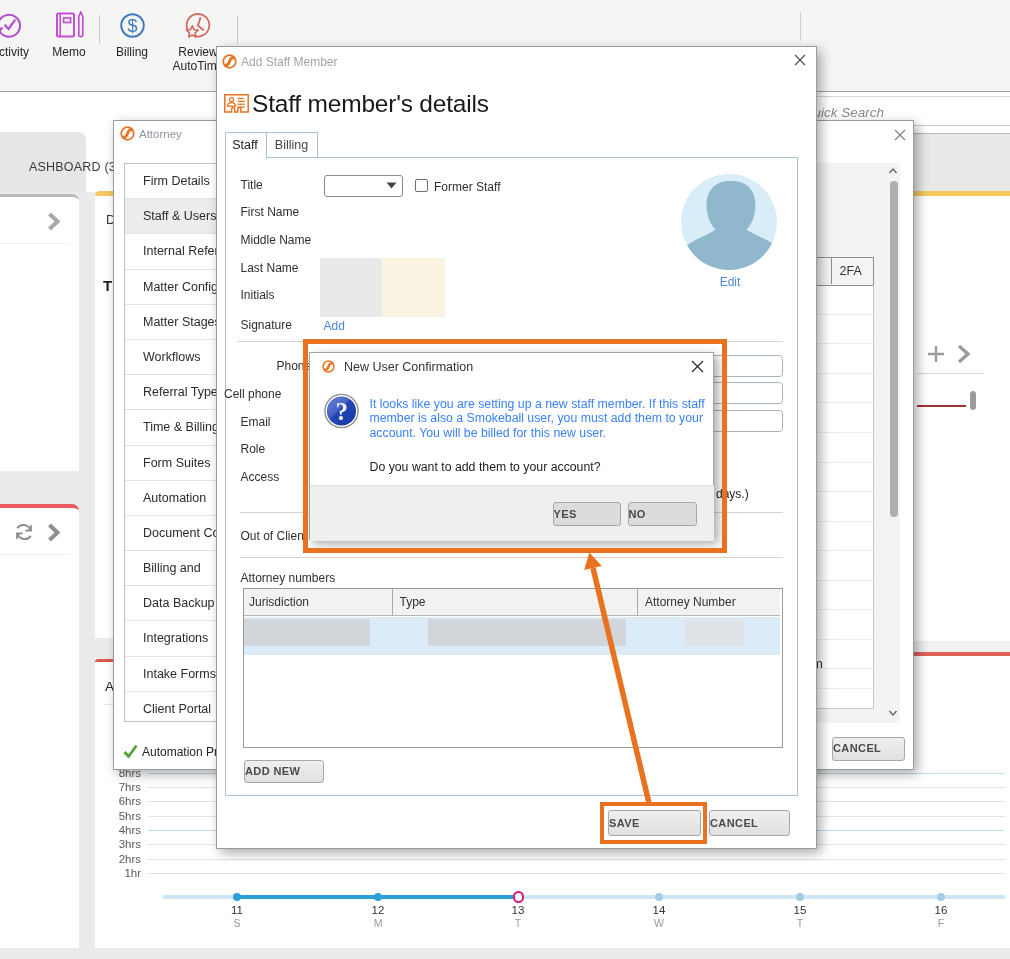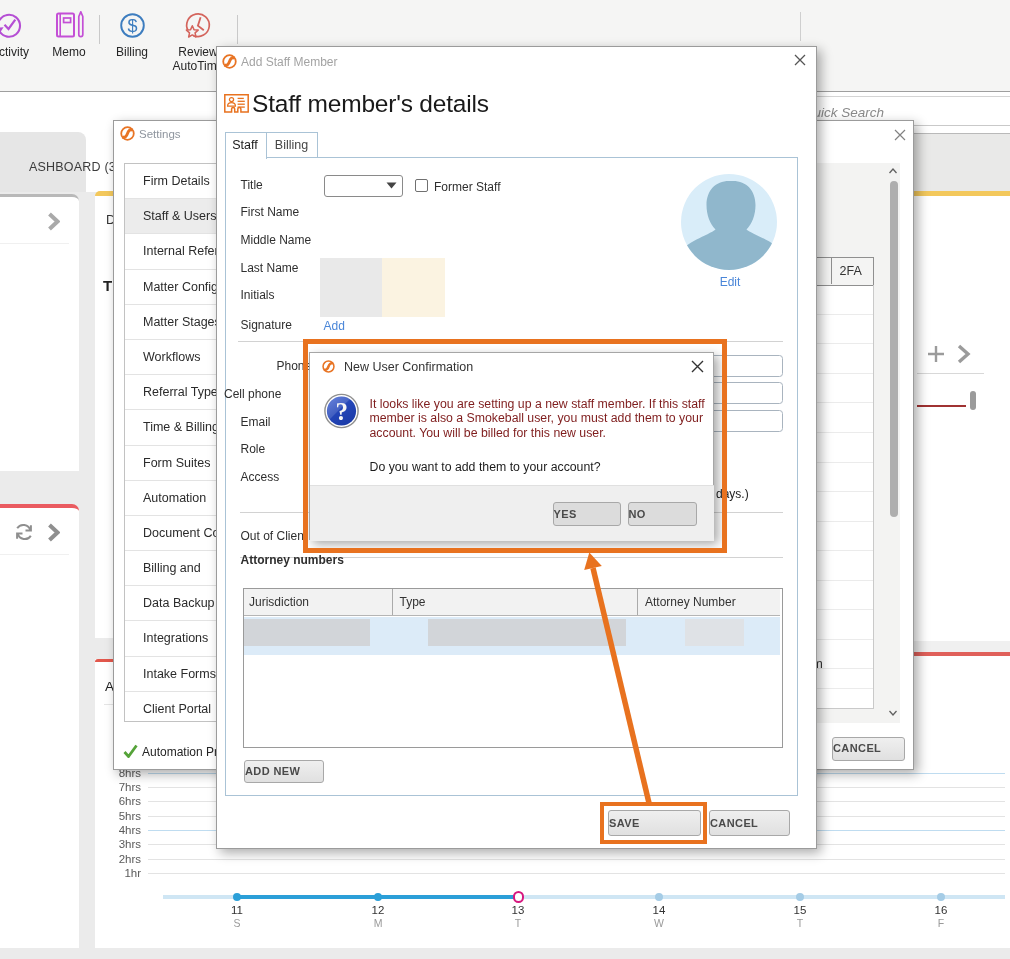--- a/index.html
+++ b/index.html
@@ -157,21 +157,21 @@
     <div class="ab dday" style="left:921px;">F</div>
   </div>
 </div>
 
 <div id="settings" class="ab" style="left:0;top:0;">
   <div class="ab" style="left:113px;top:120px;width:799px;height:648px;background:#fff;border:1px solid #9b9b9b;box-shadow:4px 4px 11px rgba(0,0,0,0.33);"></div>
   <svg class="ab" style="left:119.5px;top:126px;" width="15" height="15" viewBox="0 0 16 16">
     <circle cx="8" cy="8" r="6.7" fill="none" stroke="#e87424" stroke-width="1.9"></circle>
     <path d="M 2.6 11.6 C 5.4 12.9 7.1 10.6 8 8 C 8.9 5.4 10.6 3.1 13.4 4.4" fill="none" stroke="#e87424" stroke-width="3.1"></path>
   </svg>
-  <div class="ab" style="left:139px;top:128px;font-size:11.5px;color:#8e959e;">Settings</div>
+  <div class="ab" style="left:139px;top:128px;font-size:11.5px;color:#8e959e;">Attorney</div>
   <svg class="ab" style="left:894px;top:129px;" width="12" height="12" viewBox="0 0 12 12">
       <path d="M 1 1 L 11 11 M 11 1 L 1 11" stroke="#828282" stroke-width="1.2"></path>
     </svg>
 
   <div class="ab" style="left:124px;top:163px;width:92px;height:556.5px;border:1px solid #c2c2c2;border-right:none;overflow:hidden;">
     <div class="sbi">Firm Details</div>
     <div class="sbi" style="background:#ececec;">Staff &amp; Users</div>
     <div class="sbi">Internal Referrals</div>
     <div class="sbi">Matter Configs</div>
     <div class="sbi">Matter Stages</div>
@@ -298,21 +298,21 @@
           <circle cx="48" cy="48" r="48"></circle>
         </clipPath>
       </defs>
     <circle cx="48" cy="48" r="48" fill="#d9edf9"></circle>
     <g clip-path="url(#avc)" fill="#90b7cc">
       <path d="M 48 7 c -13.5 0 -22.5 9.5 -22.5 24 c 0 10 3.5 19 9 24.5 c -3 2.5 -12 6.5 -19 10 c -9 4.5 -14.5 9.5 -16.5 14.5 l -2 18 h 106 l -2 -18 c -2 -5 -7.5 -10 -16.5 -14.5 c -7 -3.5 -16 -7.5 -19 -10 c 5.5 -5.5 9 -14.5 9 -24.5 c 0 -14.5 -9 -24 -22.5 -24 z"></path>
     </g>
   </svg>
   <div class="ab link" style="left:706px;top:274.5px;width:48px;text-align:center;">Edit</div>
 
-  <div class="ab lbl" style="left:240.5px;top:553px;font-weight:bold;">Attorney numbers</div>
+  <div class="ab lbl" style="left:240.5px;top:571px;">Attorney numbers</div>
   <div class="ab" style="left:242.5px;top:587.5px;width:538px;height:158px;background:#fff;border:1px solid #9a9a9a;"></div>
   <div class="ab" style="left:243.5px;top:588.5px;width:536px;height:26px;background:#f2f2f2;"></div>
   <div class="ab" style="left:243.5px;top:614.5px;width:536px;height:1px;background:#b5b5b5;"></div>
   <div class="ab" style="left:391.5px;top:588.5px;width:1px;height:26px;background:#aaa;"></div>
   <div class="ab" style="left:637px;top:588.5px;width:1px;height:26px;background:#aaa;"></div>
   <div class="ab lbl" style="left:249px;top:594.5px;color:#333;">Jurisdiction</div>
   <div class="ab lbl" style="left:399.5px;top:594.5px;color:#333;">Type</div>
   <div class="ab lbl" style="left:645px;top:594.5px;color:#333;">Attorney Number</div>
   <div class="ab" style="left:243.5px;top:616.5px;width:536px;height:38px;background:#dcebf8;"></div>
   <div class="ab" style="left:243.5px;top:618.5px;width:126px;height:27px;background:#d2d5d9;"></div>
@@ -341,21 +341,21 @@
         <stop offset="0" stop-color="#5070d8"></stop>
           <stop offset="0.5" stop-color="#2446b8"></stop>
           <stop offset="1" stop-color="#1a3aa8"></stop>
       </linearGradient>
     </defs>
     <circle cx="17.5" cy="18" r="16.6" fill="#fff" stroke="#8f8f8f" stroke-width="1.4"></circle>
     <circle cx="17.5" cy="18" r="14.6" fill="url(#qg)"></circle>
     <path d="M 4 23 A 14.6 14.6 0 0 1 26 6 L 5 27 A 14.6 14.6 0 0 1 4 23 z" fill="#ffffff" opacity="0.15"></path>
     <text x="17.8" y="26.5" text-anchor="middle" font-size="25" font-weight="bold" fill="#f5f5f5" font-family="Liberation Serif">?</text>
   </svg>
-  <div class="ab" style="left:369.5px;top:396.5px;font-size:12.3px;line-height:14.65px;letter-spacing:0px;color:#7f1d1d;white-space:nowrap;">It looks like you are setting up a new staff member. If this staff<br>member is also a Smokeball user, you must add them to your<br>account. You will be billed for this new user.</div>
+  <div class="ab" style="left:369.5px;top:396.5px;font-size:12.3px;line-height:14.65px;letter-spacing:0px;color:#3b82f6;white-space:nowrap;">It looks like you are setting up a new staff member. If this staff<br>member is also a Smokeball user, you must add them to your<br>account. You will be billed for this new user.</div>
   <div class="ab" style="left:369.5px;top:459.5px;font-size:12.3px;letter-spacing:0px;color:#1c1c1c;white-space:nowrap;">Do you want to add them to your account?</div>
 
   <div class="ab" style="left:309.5px;top:484.5px;width:404px;height:55px;background:#efefef;border-top:1px solid #e0e0e0;"></div>
   <div class="btn" style="left:552.5px;top:502px;width:66px;height:22px;line-height:22px;background:#dcdcdc;">YES</div>
   <div class="btn" style="left:627.5px;top:502px;width:67px;height:22px;line-height:22px;background:#dcdcdc;">NO</div>
 </div>
 
 <div id="annot" class="ab" style="left:0;top:0;">
   <div class="ab" style="left:302.5px;top:338.5px;width:414.5px;height:204px;border:5px solid #e8721f;"></div>
   <div class="ab" style="left:600px;top:801.5px;width:99px;height:34px;border:4.5px solid #e8721f;"></div>

